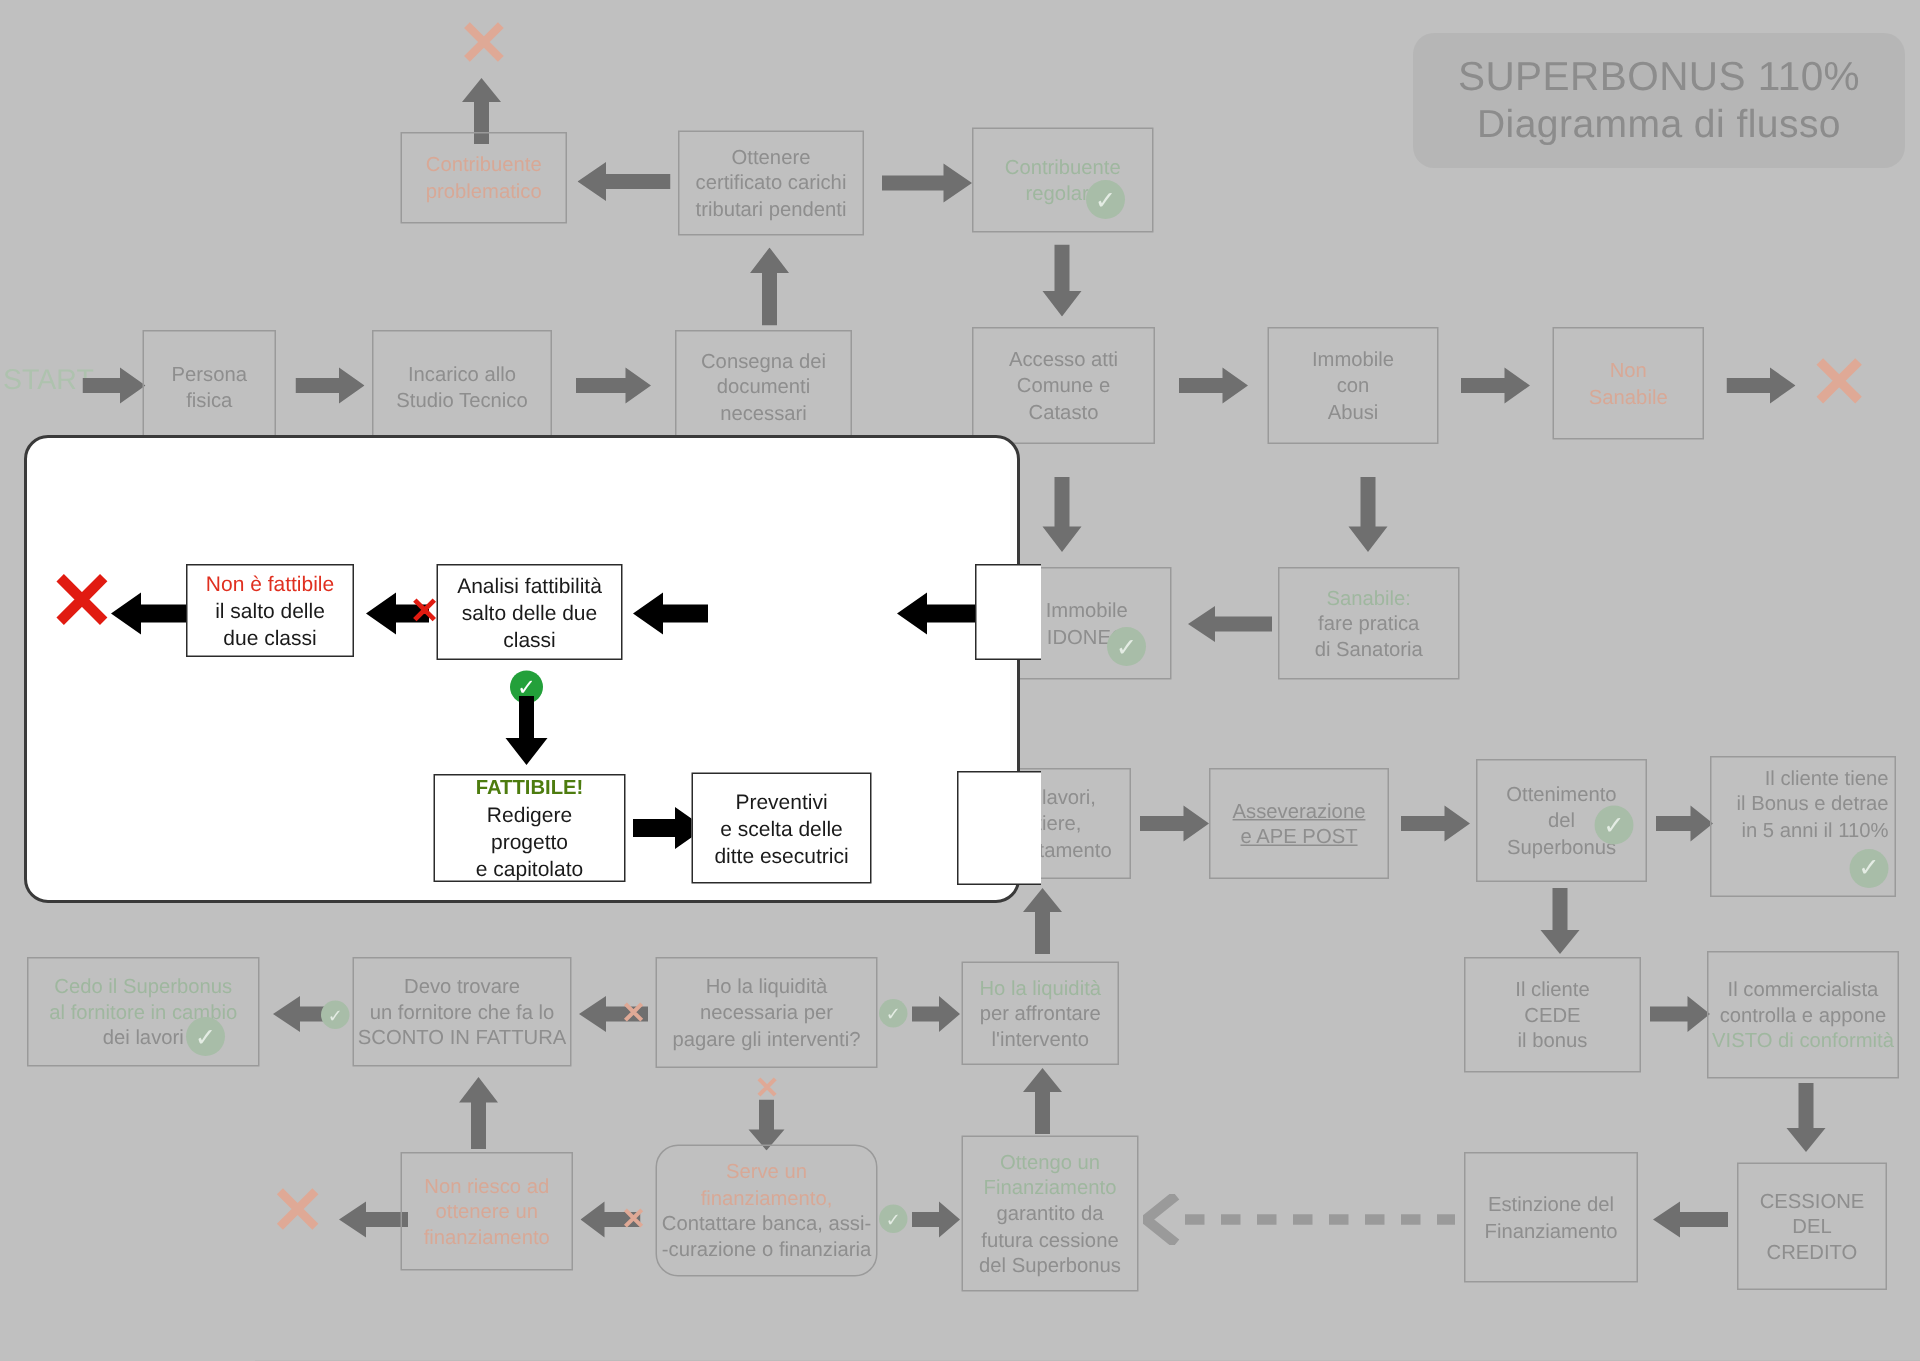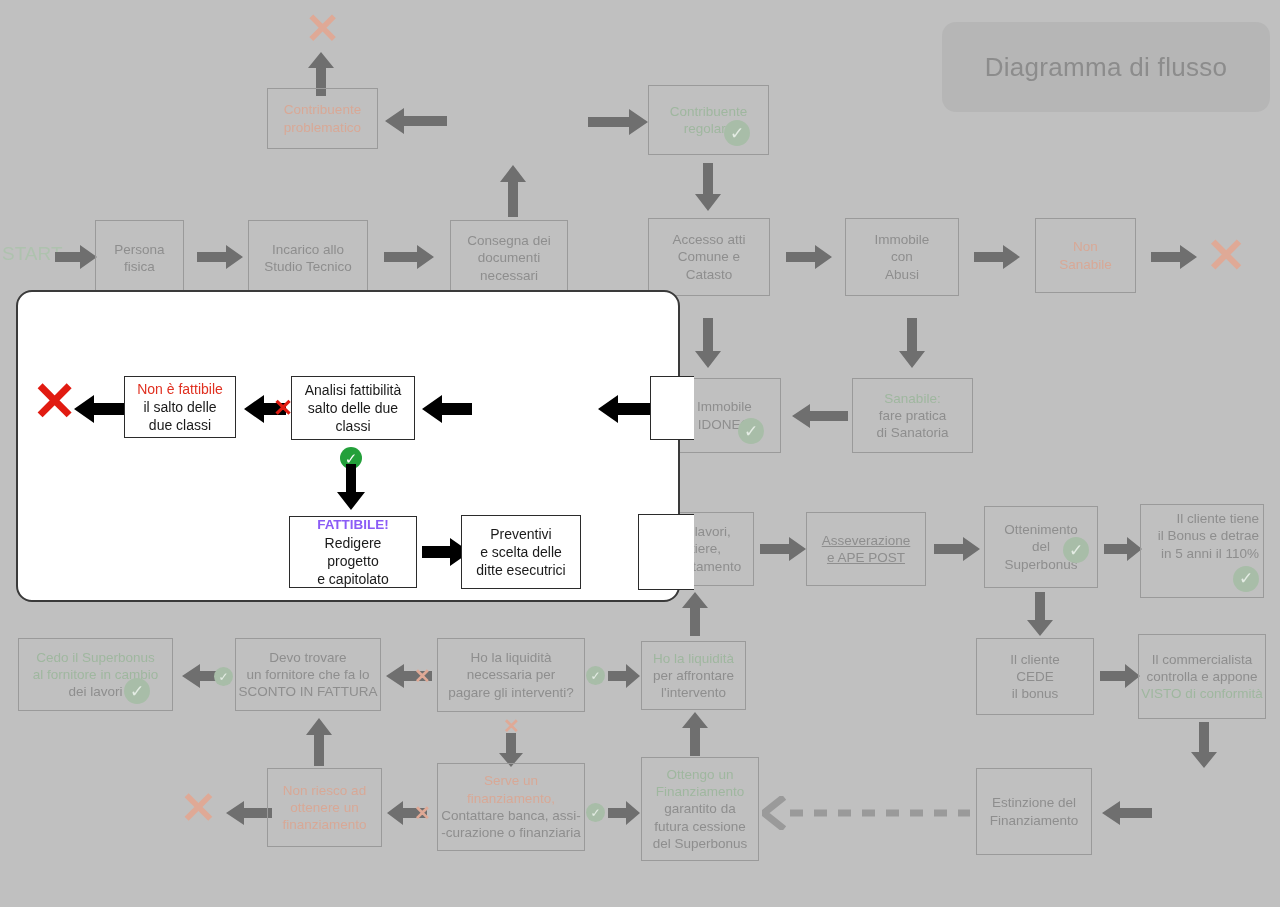--- a/index.html
+++ b/index.html
@@ -69,39 +69,40 @@
     overflow:visible;
   }
   .pnode{
     position:absolute;box-sizing:border-box;
     border:1.6px solid #2b2b2b;background:#fff;
     display:flex;flex-direction:column;align-items:center;justify-content:center;
     text-align:center;color:#1a1a1a;font-size:14px;line-height:1.3;
   }
   .pnode .ln{display:block;white-space:nowrap;}
   .pred{color:#e03020;}
-  .pgreen{color:#8b5cf6;font-weight:bold;font-size:13.5px;}
+  .pgreen{color:#4d7c0f;font-weight:bold;font-size:13.5px;}
   .bigX{position:absolute;color:#e11b11;font-weight:bold;line-height:1;}
   .smX{position:absolute;color:#e11b11;font-weight:bold;line-height:1;}
   .chk-dark{
     position:absolute;width:22px;height:22px;border-radius:50%;
     background:#23a03a;display:flex;align-items:center;justify-content:center;
     color:#fff;font-size:15px;line-height:1;
   }
   
   .barr{position:absolute;}
 </style>
 </head>
 <body>
 
 <div id="stage">
 
   <div id="bg-layer">
 
     <div id="title-plate">
+      <div class="t1">SUPERBONUS 110%</div>
       <div class="t2">Diagramma di flusso</div>
     </div>
 
     <div id="start-label">START</div>
 
     <div class="xmark" style="left:305px;top:8px;font-size:42px;">✕</div>
 
     <div class="arr" style="left:307px;top:52px;">
       <svg width="28" height="44" viewBox="0 0 28 44">
           <path d="M14 0 L27 16 L19 16 L19 44 L9 44 L9 16 L1 16 Z" fill="#6f6f6f"></path>
@@ -112,20 +113,25 @@
       <span class="ln org">Contribuente</span>
       <span class="ln org">problematico</span>
     </div>
 
     <div class="arr" style="left:385px;top:107px;">
       <svg width="62" height="28" viewBox="0 0 62 28">
           <path d="M0 14 L19 1 L19 9 L62 9 L62 19 L19 19 L19 27 Z" fill="#6f6f6f"></path>
         </svg>
     </div>
 
+    <div class="node" style="left:452px;top:87px;width:124px;height:70px;">
+      <span class="ln">Ottenere</span>
+      <span class="ln">certificato carichi</span>
+      <span class="ln">tributari pendenti</span>
+    </div>
 
     <div class="arr" style="left:588px;top:108px;">
       <svg width="60" height="28" viewBox="0 0 60 28">
           <path d="M60 14 L41 1 L41 9 L0 9 L0 19 L41 19 L41 27 Z" fill="#6f6f6f"></path>
         </svg>
     </div>
 
     <div class="node" style="left:648px;top:85px;width:121px;height:70px;">
       <span class="ln grn">Contribuente</span>
       <span class="ln grn">regolare</span>
@@ -394,21 +400,21 @@
         </svg>
     </div>
 
     <div class="arr" style="left:387px;top:800px;">
       <svg width="40" height="26" viewBox="0 0 40 26">
           <path d="M0 13 L16 1 L16 8 L40 8 L40 18 L16 18 L16 25 Z" fill="#6f6f6f"></path>
         </svg>
     </div>
     <div class="xsmall" style="left:414px;top:803px;font-size:20px;">✕</div>
 
-    <div class="node" style="left:437px;top:763px;width:148px;height:88px;">
+    <div class="node" style="left:437px;top:763px;width:148px;height:88px;border-radius:15px;">
       <span class="ln org">Serve un</span>
       <span class="ln org">finanziamento,</span>
       <span class="ln">Contattare banca, assi-</span>
       <span class="ln">-curazione o finanziaria</span>
     </div>
 
     <span class="chk sm" style="position:absolute;left:586px;top:803px;">✓</span>
     <div class="arr" style="left:608px;top:800px;">
       <svg width="32" height="26" viewBox="0 0 32 26">
           <path d="M32 13 L18 1 L18 8 L0 8 L0 18 L18 18 L18 25 Z" fill="#6f6f6f"></path>
@@ -440,20 +446,25 @@
       <span class="ln">Estinzione del</span>
       <span class="ln">Finanziamento</span>
     </div>
 
     <div class="arr" style="left:1102px;top:800px;">
       <svg width="50" height="26" viewBox="0 0 50 26">
           <path d="M0 13 L18 1 L18 8 L50 8 L50 18 L18 18 L18 25 Z" fill="#6f6f6f"></path>
         </svg>
     </div>
 
+    <div class="node" style="left:1158px;top:775px;width:100px;height:85px;">
+      <span class="ln">CESSIONE</span>
+      <span class="ln">DEL</span>
+      <span class="ln">CREDITO</span>
+    </div>
 
   </div>
 
   <div id="popup">
 
     <div class="bigX" style="left:14px;top:82px;font-size:54px;">✕</div>
 
     <div class="barr" style="left:56px;top:102px;">
       <svg width="52" height="30" viewBox="0 0 52 30">
           <path d="M0 15 L20 1 L20 9 L52 9 L52 21 L20 21 L20 29 Z" fill="#000"></path>

